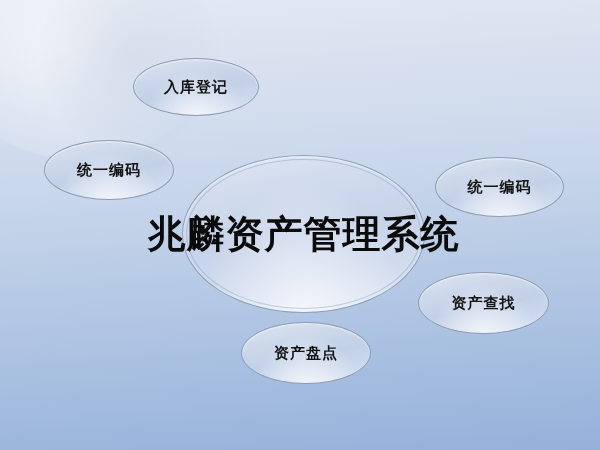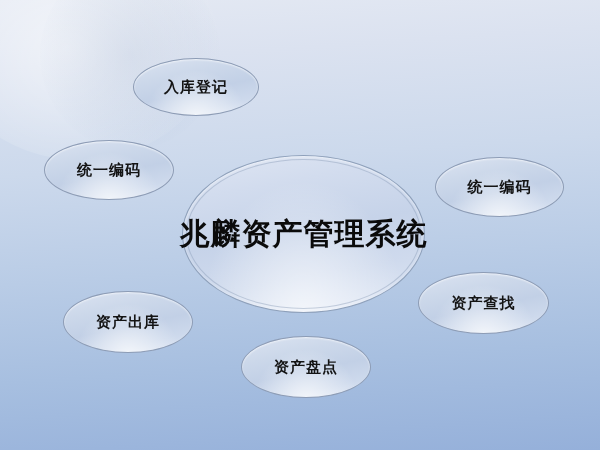--- a/index.html
+++ b/index.html
@@ -115,21 +115,21 @@
     letter-spacing: 1px;
     line-height: 1;
     white-space: nowrap;
     font-family: "DejaVu Sans", "Liberation Sans", sans-serif;
   }
 
   .center-label {
     position: relative;
     z-index: 2;
     color: #0b0b0b;
-    font-size: 30px;
+    font-size: 38px;
     letter-spacing: 1px;
     line-height: 1;
     white-space: nowrap;
     font-family: "DejaVu Sans", "Liberation Sans", sans-serif;
   }
 </style>
 </head>
 <body>
 
 <div id="diagram-canvas">
@@ -143,29 +143,26 @@
 
 
   <div class="node node-satellite" style="left:44px; top:140px; width:130px; height:60px;">
     <span class="node-label">统一编码</span>
   </div>
 
   <div class="node node-satellite" style="left:435px; top:157px; width:129px; height:60px;">
     <span class="node-label">统一编码</span>
   </div>
 
-  <div class="node node-satellite" style="left:63px; top:291px; width:130px; height:62px;">
-    <span class="node-label">资产出库</span>
-  </div>
 
   <div class="node node-satellite" style="left:418px; top:272px; width:131px; height:62px;">
     <span class="node-label">资产查找</span>
   </div>
 
-  <div class="node node-satellite" style="left:241px; top:336px; width:130px; height:62px;">
+  <div class="node node-satellite" style="left:241px; top:322px; width:130px; height:62px;">
     <span class="node-label">资产盘点</span>
   </div>
 
   <div class="node node-center" style="left:182px; top:155px; width:243px; height:158px;">
     <div class="center-inner-arc"></div>
     <span class="center-label">兆麟资产管理系统</span>
   </div>
 
 </div>
 

